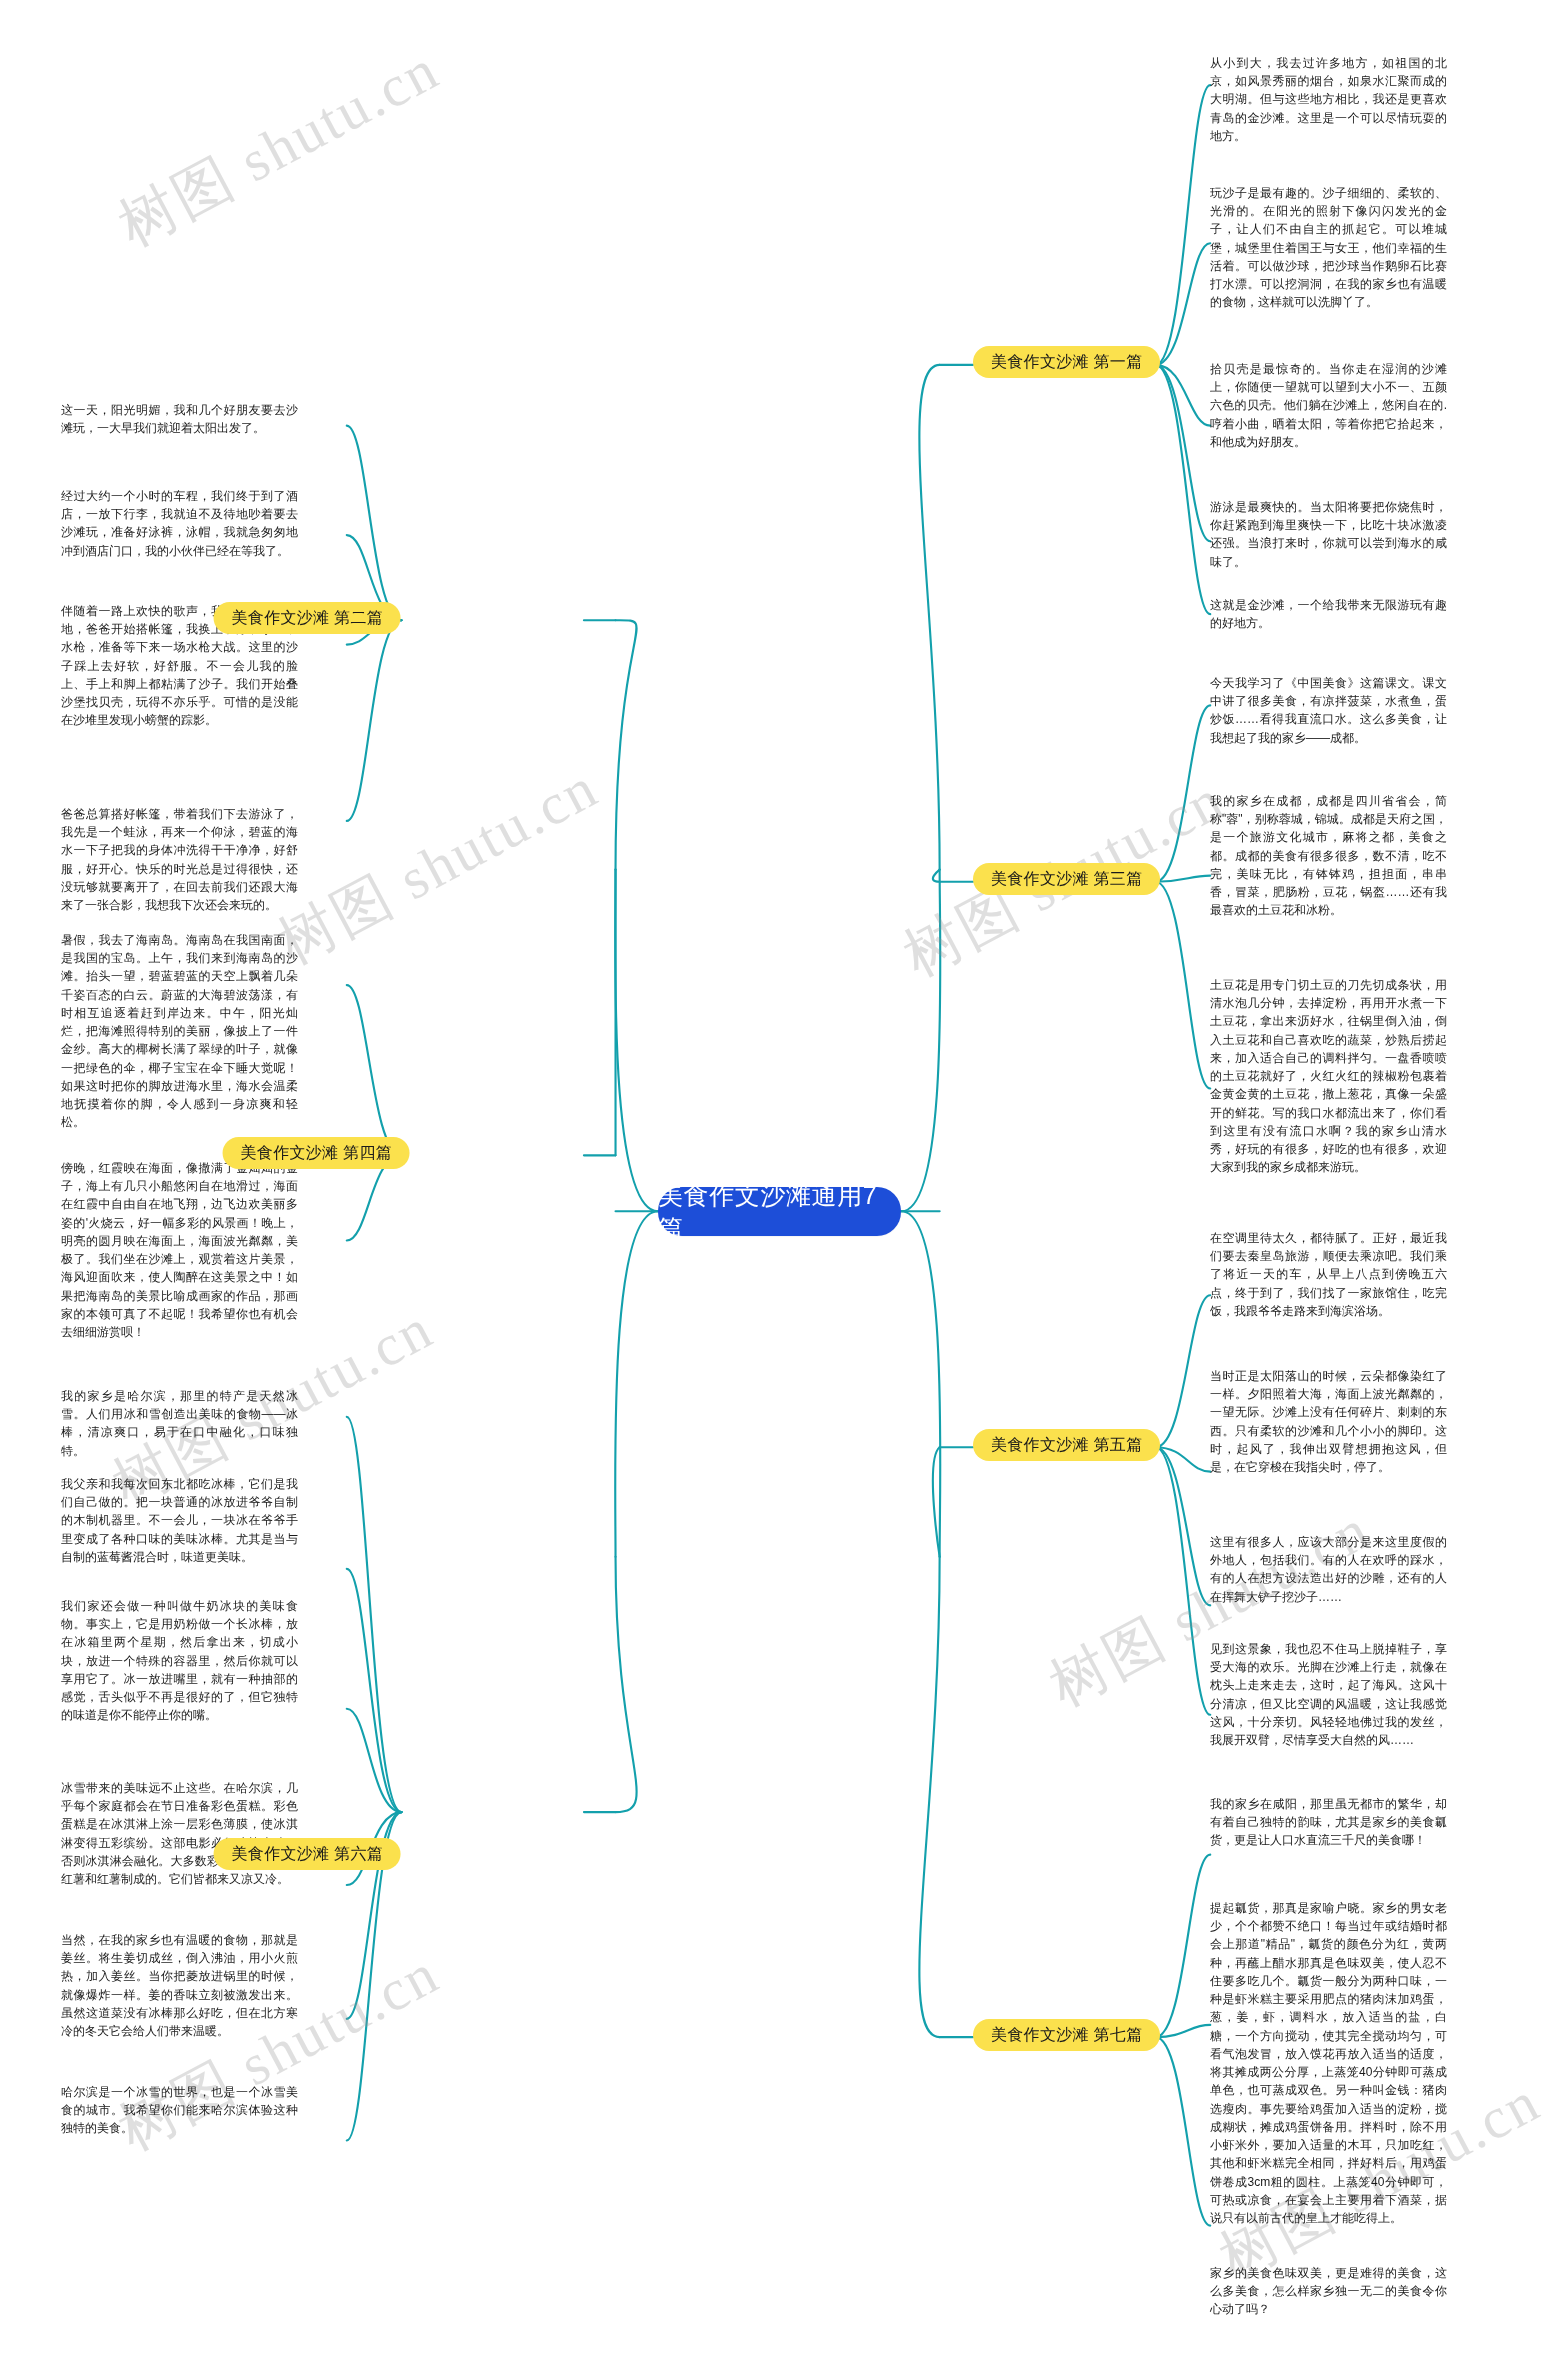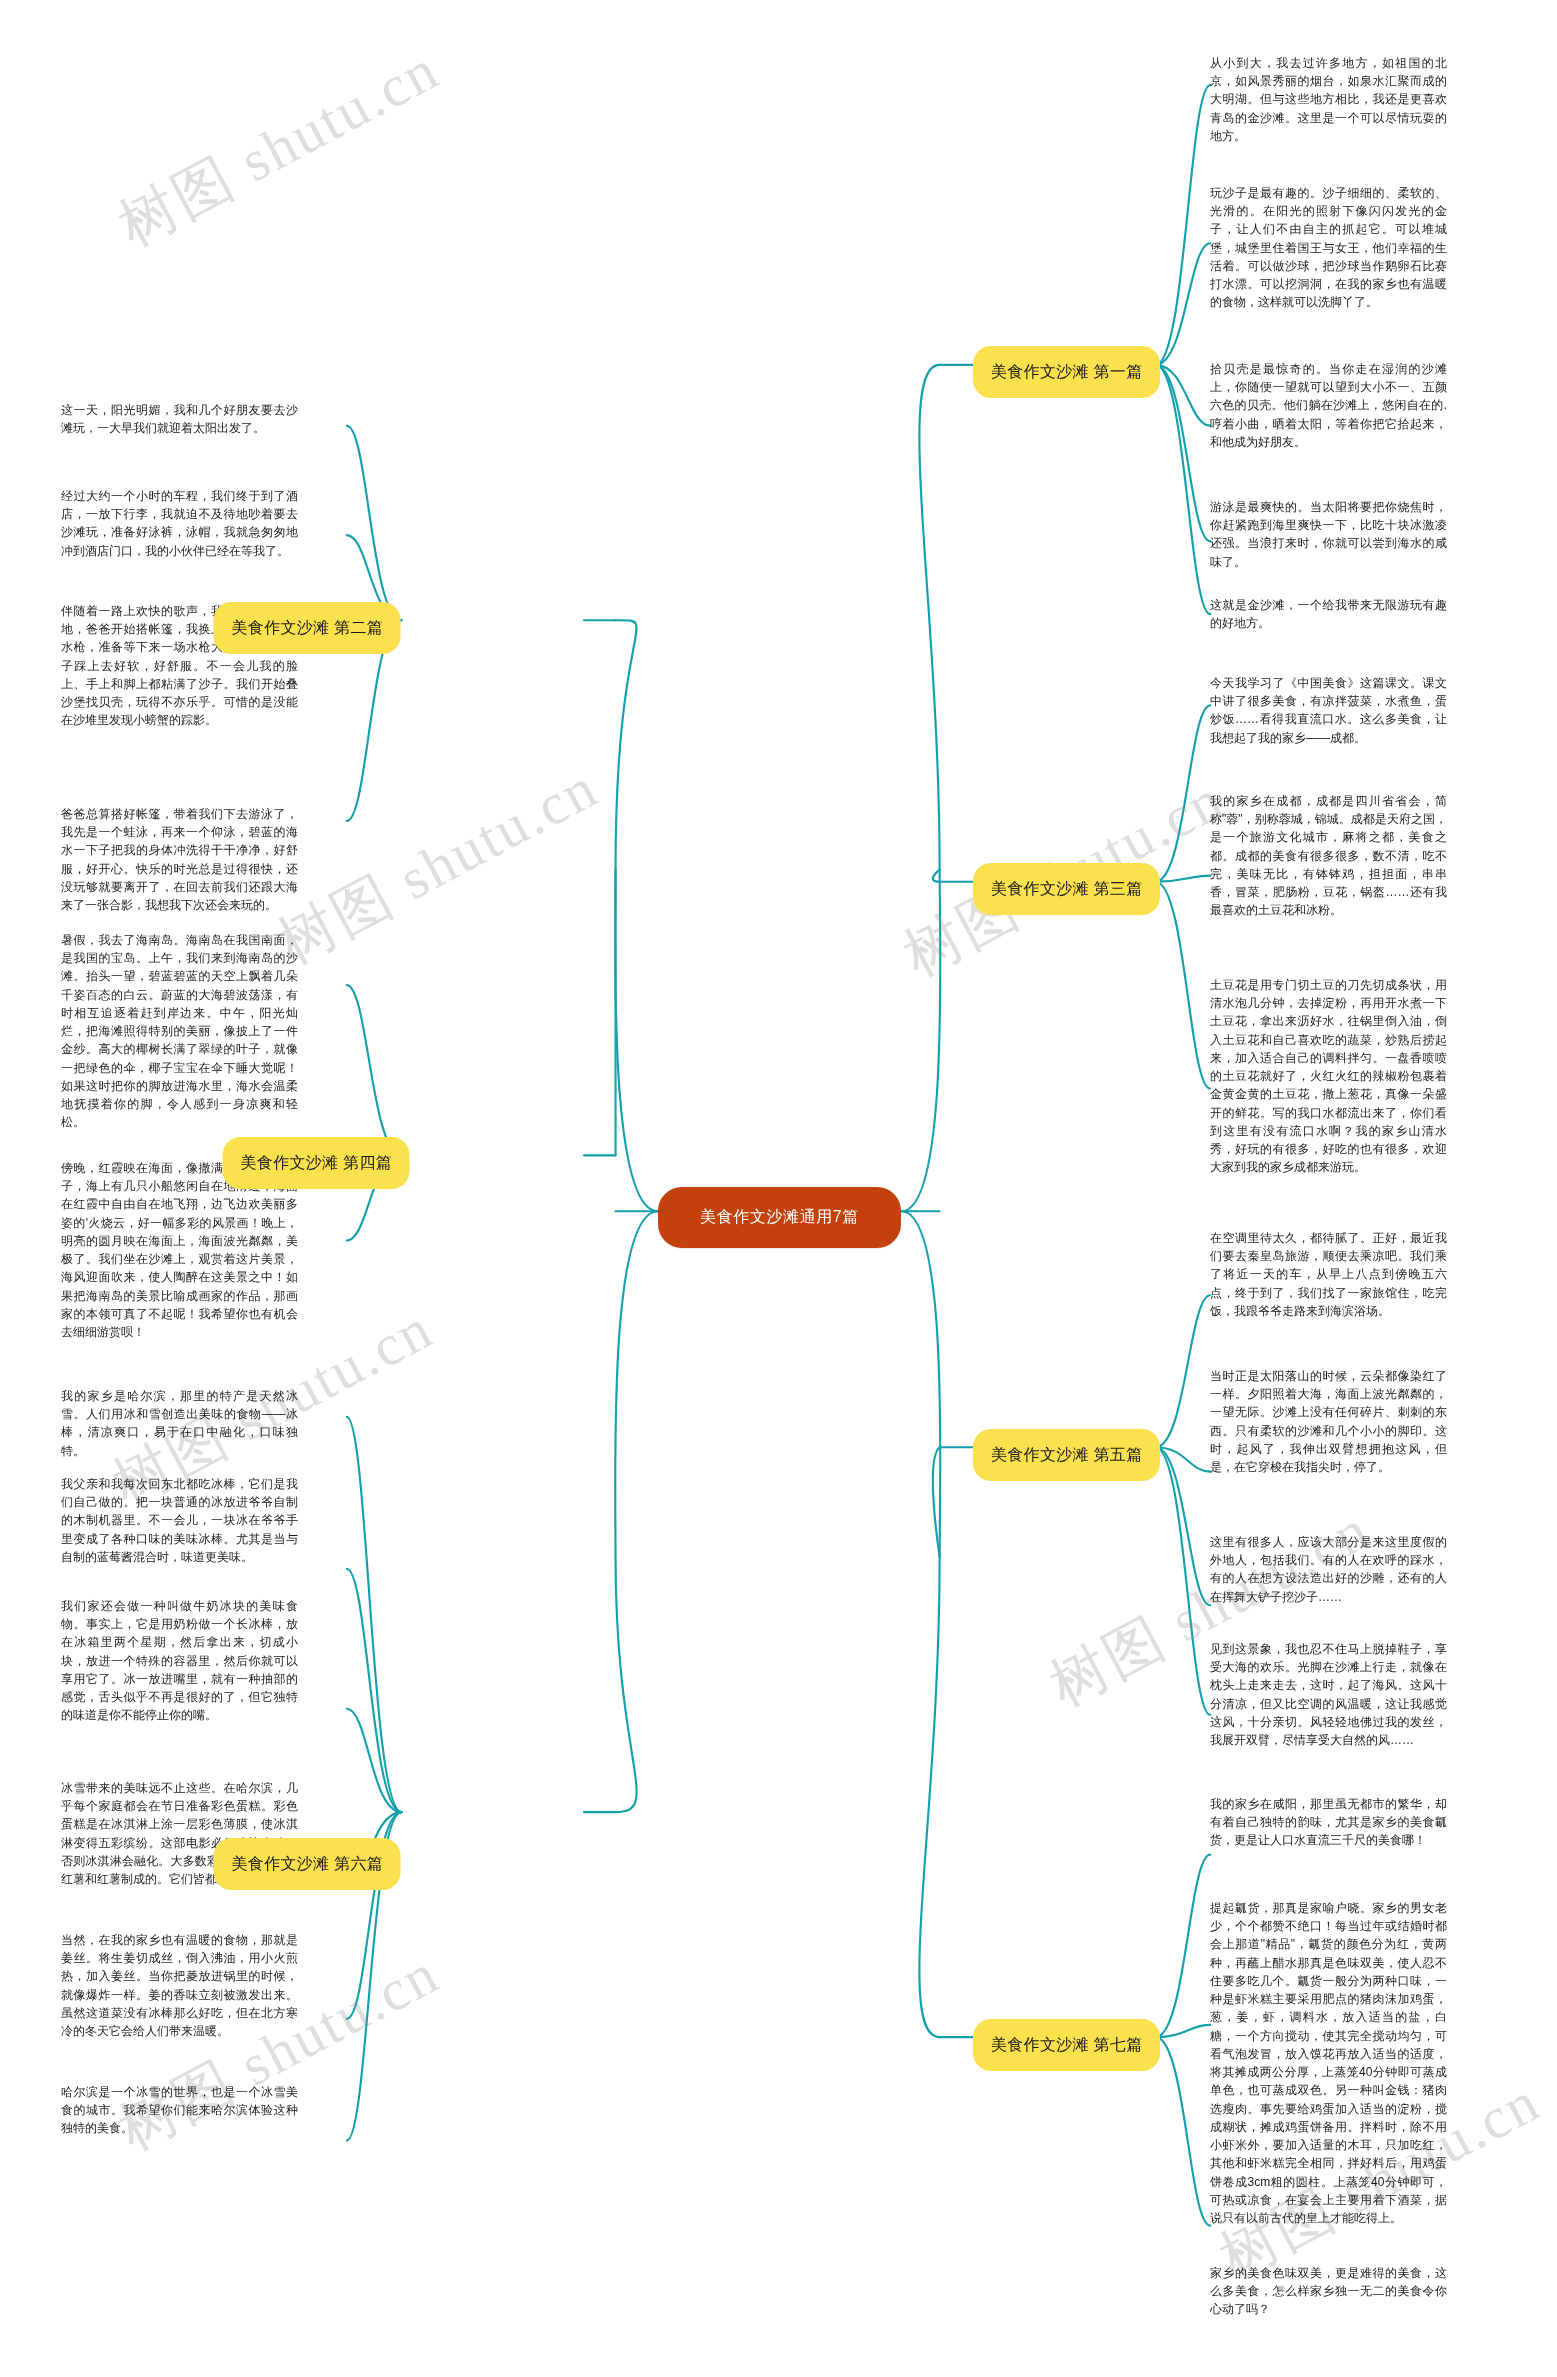--- a/index.html
+++ b/index.html
@@ -25,37 +25,37 @@
     z-index: 5;
   }
 
   
   #wires { position: absolute; left:0; top:0; width:1557px; height:2377px; z-index: 1; }
 
   
   #root-node {
     position: absolute;
     left: 658px; top: 1187px;
-    width: 243px; height: 61px;
-    background: #c2410c;
+    width: 243px; height: 49px;
+    background: #1d4ed8;
     border-radius: 24px;
     display: flex; align-items: center; justify-content: center;
     color: #ffffff;
-    font-size: 16px;
+    font-size: 25px;
     letter-spacing: 0.6px;
     z-index: 10;
     box-shadow: 0 0.6px 1.2px rgba(0,0,0,0.08);
   }
 
   
   .branch-pill {
     position: absolute;
     background: #fbe14d;
     border-radius: 18px;
-    height: 52px;
+    height: 32px;
     padding: 0 18px;
     display: flex; align-items: center; justify-content: center;
     color: #1a1a1a;
     font-size: 16px;
     letter-spacing: 0.3px;
     white-space: nowrap;
     z-index: 10;
   }
 
   

